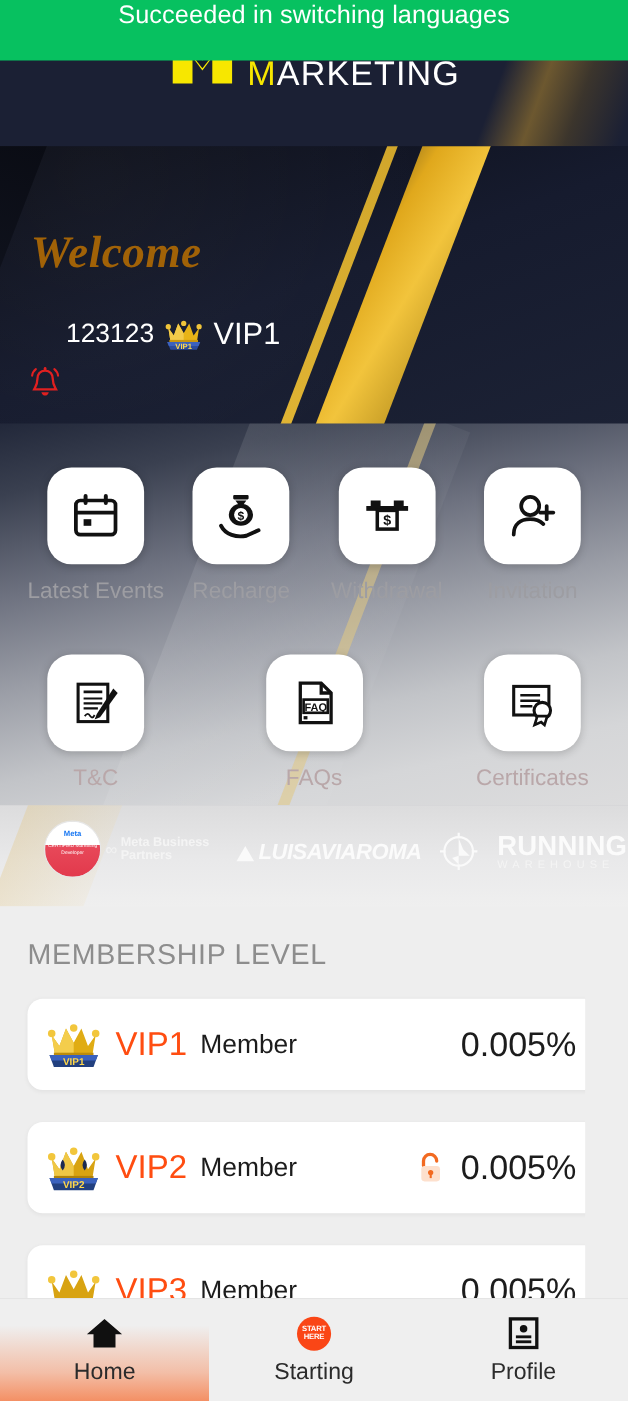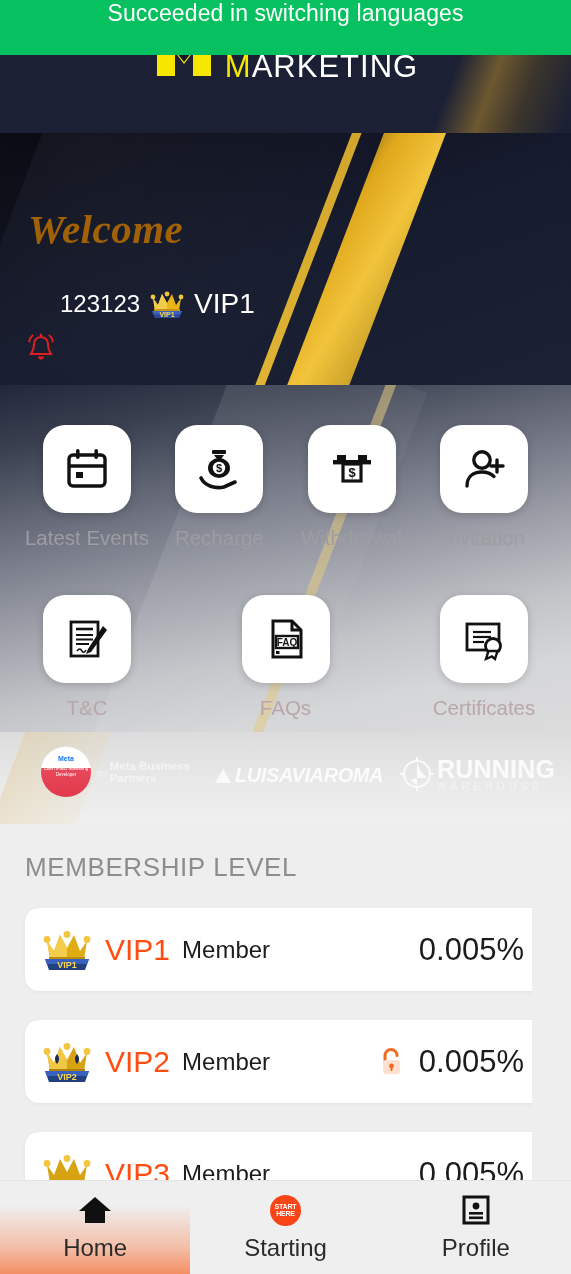--- a/index.html
+++ b/index.html
@@ -174,21 +174,21 @@
   }
   .meta-badge .mb-top { font-size: 7px; color: #1877f2; font-weight: bold; margin-top: 8px; }
   .meta-badge .mb-bot { font-size: 4.5px; color: #ffffff; text-align: center; line-height: 1.25; margin-top: 4px; }
   .meta-txt { display: flex; align-items: center; gap: 3px; }
   .meta-inf { font-size: 15px; color: #f2f2f2; }
   .meta-lines { display: flex; flex-direction: column; line-height: 1.05; }
   .meta-lines span { font-size: 11.5px; color: #f4f4f4; font-weight: bold; }
   .p-lvr { position: absolute; left: 215px; top: 32px; display: flex; align-items: center; gap: 4px; }
   .lvr-tri { width: 0;height:0;border-left:8px solid transparent;border-right:8px solid transparent;border-bottom:14px solid #fafafa; }
   .lvr-txt { font-size: 20px; font-weight: bold; color: #fbfbfb; font-style: italic; letter-spacing: -0.4px; }
-  .p-rw { position: absolute; left: 397px; top: 22px; display: flex; align-items: center; gap: 0; }
+  .p-rw { position: absolute; left: 397px; top: 22px; display: flex; align-items: center; gap: 15px; }
   .rw-mark { width: 40px; height: 40px; position: relative; }
   .rw-words { display: flex; flex-direction: column; line-height: 1.0; }
   .rw-l1 { font-size: 25px; font-weight: bold; color: #fbfbfb; letter-spacing: 0.2px; }
   .rw-l2 { font-size: 10px; color: #f4f4f4; letter-spacing: 4.6px; }
 
   
   .members {
     position: absolute; top: 824px; left: 0;
     width: 532px; height: 360px;
     background: #eeeeee;
@@ -225,21 +225,21 @@
   .navitem {
     position: relative; flex: 1;
     display: flex; flex-direction: column; align-items: center; justify-content: center;
     gap: 7px; overflow: hidden;
   }
   .navitem.active::before {
     content: ""; position: absolute; left: 0; right: 0; bottom: 0; top: 24px;
     background: linear-gradient(180deg, rgba(247,160,120,0) 0%, rgba(246,150,108,.55) 62%, rgba(244,138,92,.95) 100%);
   }
   .nav-ic { position: relative; width: 34px; height: 34px; display:flex; align-items:center; justify-content:center; }
-  .nav-lbl { position: relative; font-size: 24px; color: #2b2b2b; }
+  .nav-lbl { position: relative; font-size: 21px; color: #2b2b2b; }
   .start-badge {
     width: 31px; height: 31px; border-radius: 50%;
     background: #fa4616;
     display: flex; flex-direction: column; align-items: center; justify-content: center;
     line-height: 1.0;
   }
   .start-badge span { font-size: 7px; color: #ffffff; font-weight: bold; letter-spacing: -0.2px; }
   svg { display: block; }
 </style>
 </head>

